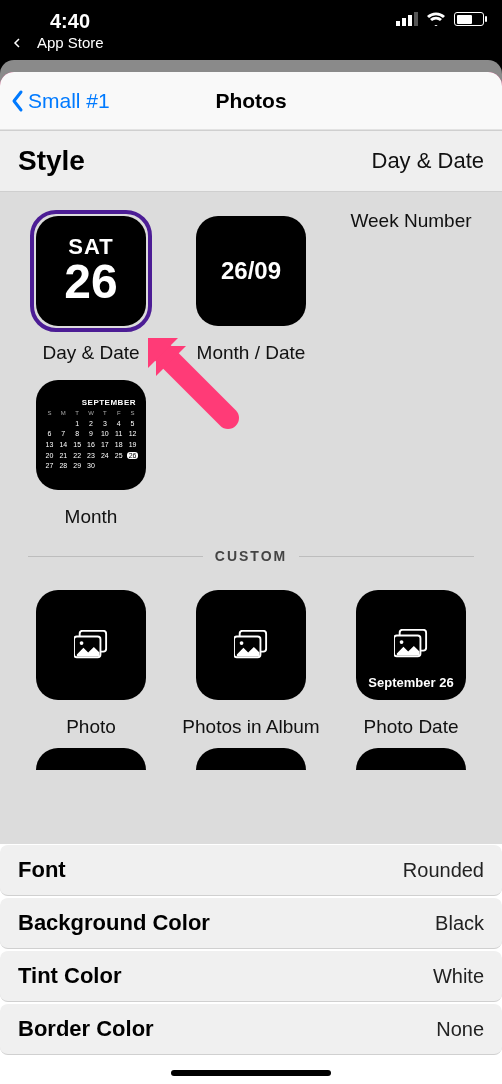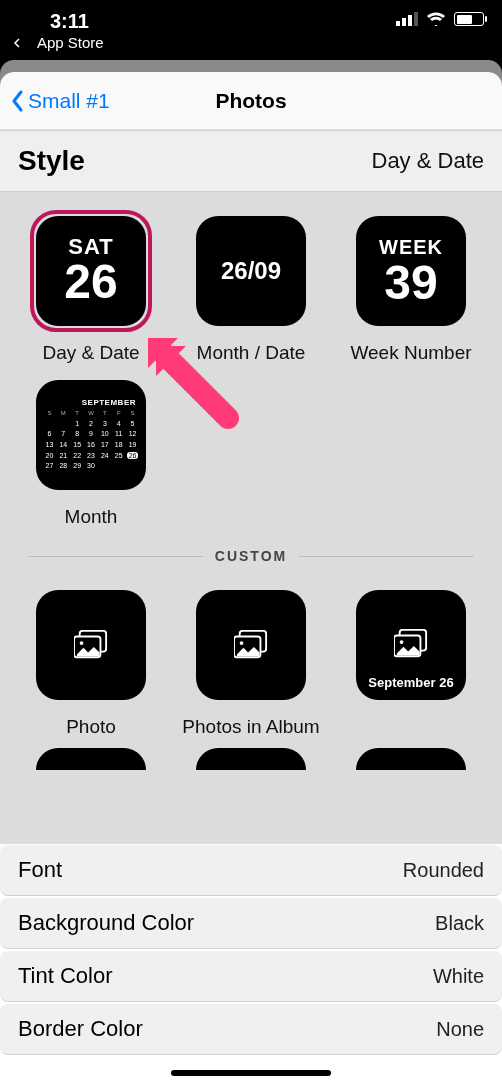--- a/index.html
+++ b/index.html
@@ -28,21 +28,21 @@
 
   .content { flex:1; background:#dcdcdc; overflow:hidden; }
 
   .style-row { background:#efefef; border-top:1px solid #cfcfcf; border-bottom:1px solid #cfcfcf; display:flex; align-items:center; justify-content:space-between; padding:14px 18px; }
   .style-row .lbl { font-size:28px; font-weight:700; }
   .style-row .val { font-size:22px; color:#111; }
 
   .grid { display:grid; grid-template-columns: repeat(3,1fr); padding:18px 14px 8px; gap:8px 6px; }
   .cell { display:flex; flex-direction:column; align-items:center; gap:10px; }
   .tile-wrap { width:122px; height:122px; border-radius:26px; display:flex; align-items:center; justify-content:center; }
-  .tile-wrap.selected { border:4px solid #be185d; }
+  .tile-wrap.selected { border:4px solid #4c1d95; }
   .tile { width:110px; height:110px; background:#000; border-radius:22px; color:#fff; display:flex; flex-direction:column; align-items:center; justify-content:center; position:relative; overflow:hidden;}
   .tile.sat .d1{ font-size:22px; font-weight:800; letter-spacing:1px; line-height:1;}
   .tile.sat .d2{ font-size:48px; font-weight:800; line-height:1;}
   .tile.md .d1{ font-size:24px; font-weight:700;}
   .tile.wk .d1{ font-size:20px; font-weight:800; letter-spacing:1px; }
   .tile.wk .d2{ font-size:48px; font-weight:800; line-height:1;}
   .tile.month { padding:18px 8px; align-items:stretch; justify-content:flex-start;}
   .tile.month .mh{ font-size:8px; text-align:right; font-weight:700; letter-spacing:0.5px; padding-right:2px; padding-bottom:3px;}
   .cal { display:grid; grid-template-columns:repeat(7,1fr); gap:3px 3px; }
   .cal span { font-size:7px; text-align:center; color:#fff; line-height:1.1; }
@@ -57,33 +57,33 @@
   .divider { display:flex; align-items:center; gap:12px; padding:10px 28px; }
   .divider .line{ flex:1; height:1px; background:#bdbdbd;}
   .divider .txt{ font-size:14px; font-weight:700; letter-spacing:2px; color:#444;}
 
   .cut-row { display:grid; grid-template-columns:repeat(3,1fr); padding:0 14px; gap:6px;}
   .cut-row .tile{ height:22px; border-radius:22px 22px 0 0; width:110px; margin:0 auto;}
 
   .settings { background:#fff;}
   .srow { background:#f0f0f0; border-top:1px solid #fff; border-bottom:1px solid #d0d0d0; display:flex; justify-content:space-between; align-items:center; padding:12px 18px; border-radius:8px; margin-bottom:1px;}
   .srow:first-child{ border-radius:8px 8px 8px 8px;}
-  .srow .sl{ font-size:22px; font-weight:400;}
+  .srow .sl{ font-size:22px; font-weight:700;}
   .srow .sv{ font-size:20px; color:#222;}
 
   .home-ind { position:absolute; bottom:8px; left:50%; transform:translateX(-50%); width:160px; height:6px; background:#000; border-radius:4px;}
 
   .arrow { position:absolute; pointer-events:none; }
   .arrow svg { filter: drop-shadow(0 0 0 rgba(0,0,0,0)); }
 </style>
 </head>
 <body>
 
 <div class="statusbar">
-  <div class="sb-time">3:11</div>
+  <div class="sb-time">4:40</div>
   <div class="sb-back">
     <svg viewBox="0 0 10 10">
         <path d="M7 1 L3 5 L7 9" stroke="#fff" stroke-width="1.5" fill="none"></path>
       </svg>
     <span>App Store</span>
   </div>
   <div class="sb-icons">
     <svg width="22" height="14" viewBox="0 0 22 14">
         <rect x="0" y="9" width="4" height="5"></rect>
         <rect x="6" y="6" width="4" height="8"></rect>
@@ -135,26 +135,20 @@
       <div class="cell">
         <div class="tile-wrap">
           <div class="tile md">
             <div class="d1">26/09</div>
           </div>
         </div>
         <div class="cap">Month / Date</div>
       </div>
 
       <div class="cell">
-        <div class="tile-wrap">
-          <div class="tile wk">
-            <div class="d1">WEEK</div>
-            <div class="d2">39</div>
-          </div>
-        </div>
         <div class="cap">Week Number</div>
       </div>
 
       <div class="cell">
         <div class="tile-wrap">
           <div class="tile month">
             <div class="mh">SEPTEMBER</div>
             <div class="cal">
               <span class="hd">S</span>
                 <span class="hd">M</span>
@@ -249,20 +243,21 @@
             <div class="tile photodate">
           <svg viewBox="0 0 36 30">
                 <rect x="6" y="0" width="28" height="22" rx="3" fill="none" stroke="#fff" stroke-width="2"></rect>
                 <rect x="0" y="6" width="28" height="22" rx="3" fill="#000" stroke="#fff" stroke-width="2"></rect>
                 <circle cx="8" cy="13" r="2" fill="#fff"></circle>
                 <path d="M3 25 l7-7 5 5 6-6 6 6 v4 H3z" fill="#fff"></path>
               </svg>
           <div class="pd">September 26</div>
         </div>
           </div>
+        <div class="cap">Photo Date</div>
       </div>
     </div>
 
     <div class="cut-row">
       <div class="tile"></div>
       <div class="tile"></div>
       <div class="tile"></div>
     </div>
 
   </div>

